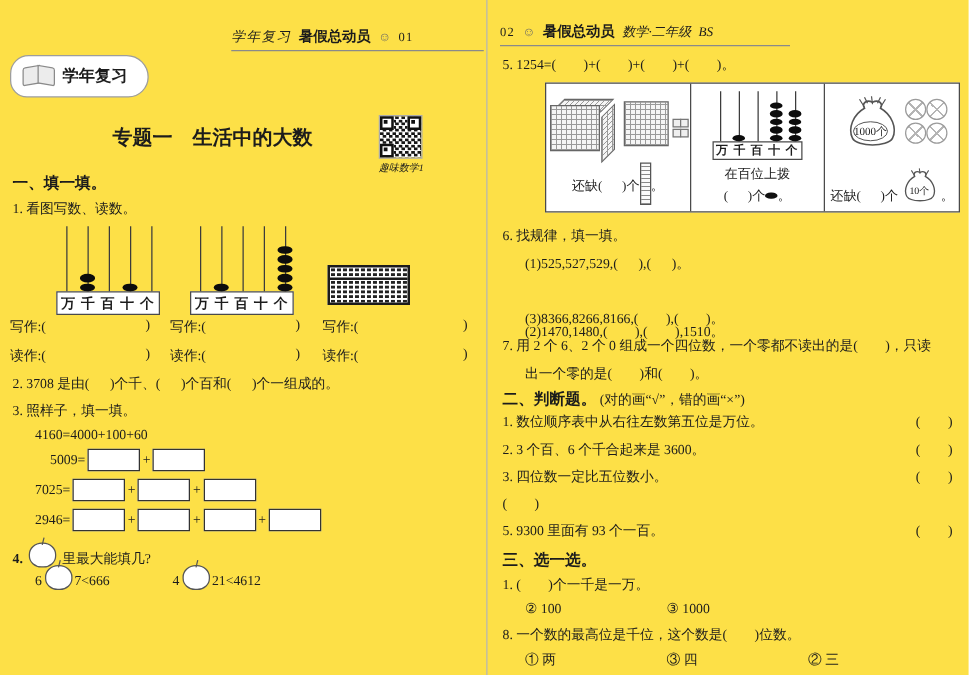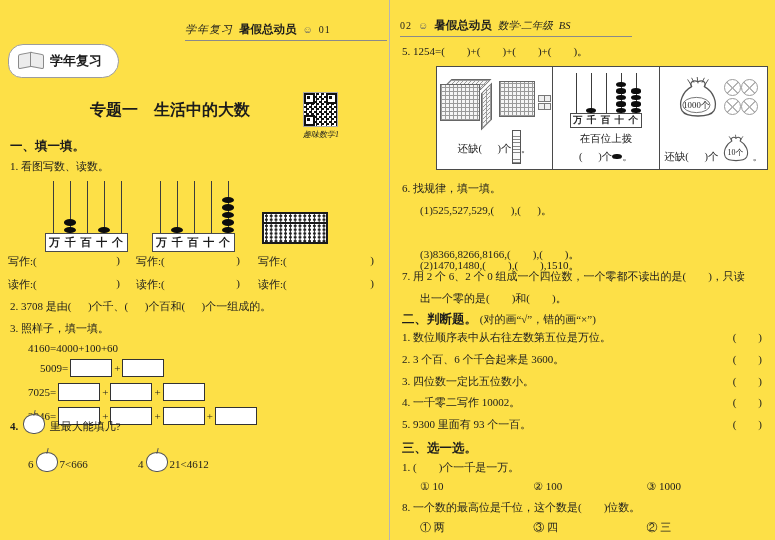--- a/index.html
+++ b/index.html
@@ -230,21 +230,21 @@
       <span>2946=</span>
       <span class="fillbox"></span>
       <span>+</span>
       <span class="fillbox"></span>
       <span>+</span>
       <span class="fillbox"></span>
       <span>+</span>
       <span class="fillbox"></span>
     </div>
 
-    <div class="abs" style="top:414px;left:10px;">
+    <div class="abs" style="top:434px;left:10px;">
       <span class="bold" style="font-family:'Liberation Serif',serif;">4.</span>
       <span class="apple"></span>
       <span>里最大能填几?</span>
     </div>
 
     <div class="abs" style="top:452px;left:28px;width:350px;display:flex;">
       <div style="width:110px;">
         <span>6</span><span class="apple"></span><span>7&lt;666</span>
       </div>
       <div>
@@ -360,34 +360,32 @@
         </div>
       <div class="judge-row">
         <span>2. 3 个百、6 个千合起来是 3600。</span>
         <span class="pre">(　　)</span>
         </div>
       <div class="judge-row">
         <span>3. 四位数一定比五位数小。</span>
         <span class="pre">(　　)</span>
         </div>
       <div class="judge-row">
-        <span>4. 一千零二写作 10002。</span>
         <span class="pre">(　　)</span>
         </div>
       <div class="judge-row">
         <span>5. 9300 里面有 93 个一百。</span>
         <span class="pre">(　　)</span>
         </div>
     </div>
 
     <div class="abs bold" style="top:440px;left:12px;font-size:12.5px;">三、选一选。</div>
 
     <div class="abs pre" style="top:460px;left:12px;">1. (　　)个一千是一万。</div>
     <div class="abs opt-row" style="top:480px;left:30px;width:340px;">
-      <span>① 10</span>
       <span>② 100</span>
       <span>③ 1000</span>
     </div>
 
     <div class="abs pre" style="top:500px;left:12px;">8. 一个数的最高位是千位，这个数是(　　)位数。</div>
     <div class="abs opt-row" style="top:520px;left:30px;width:340px;">
       <span>① 两</span>
       <span>③ 四</span>
       <span>② 三</span>
     </div>

